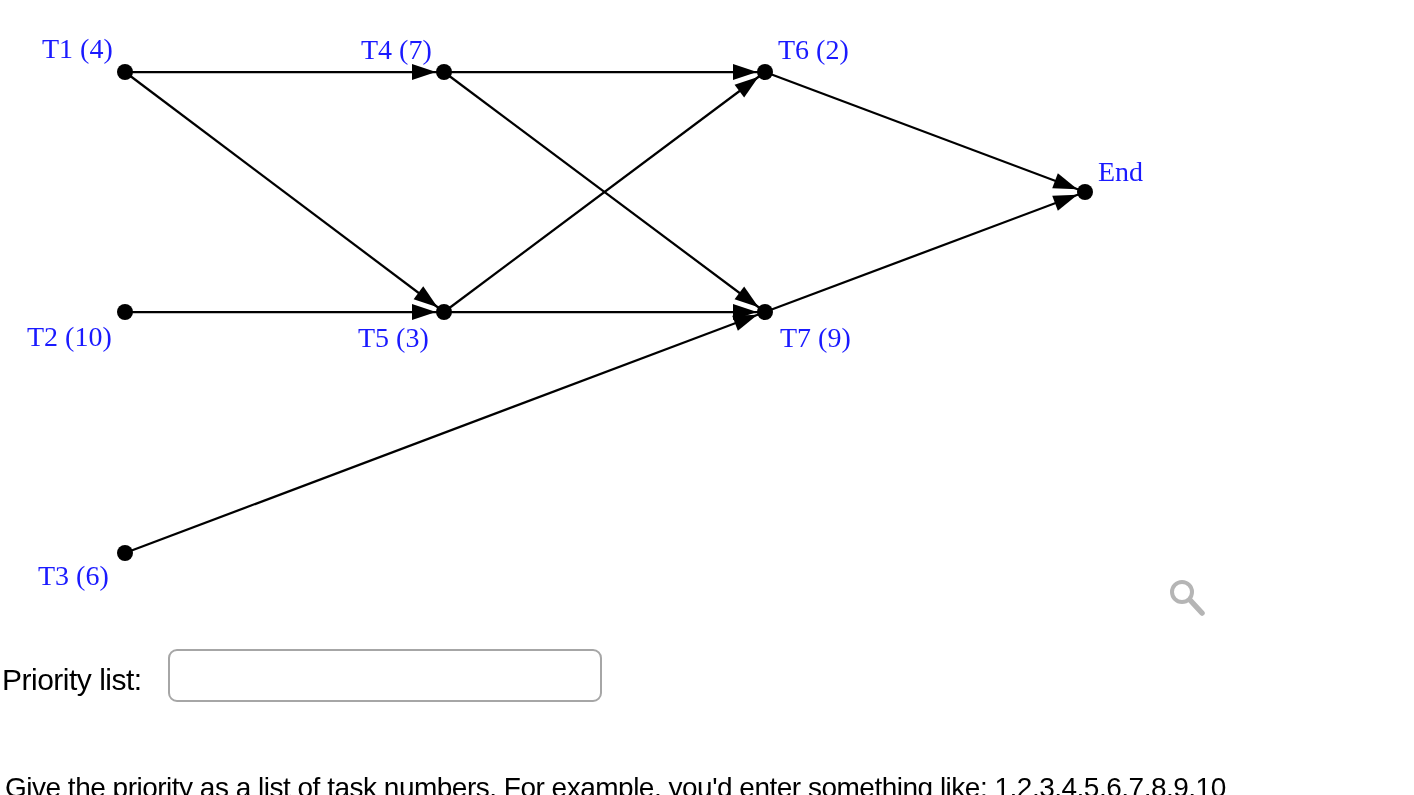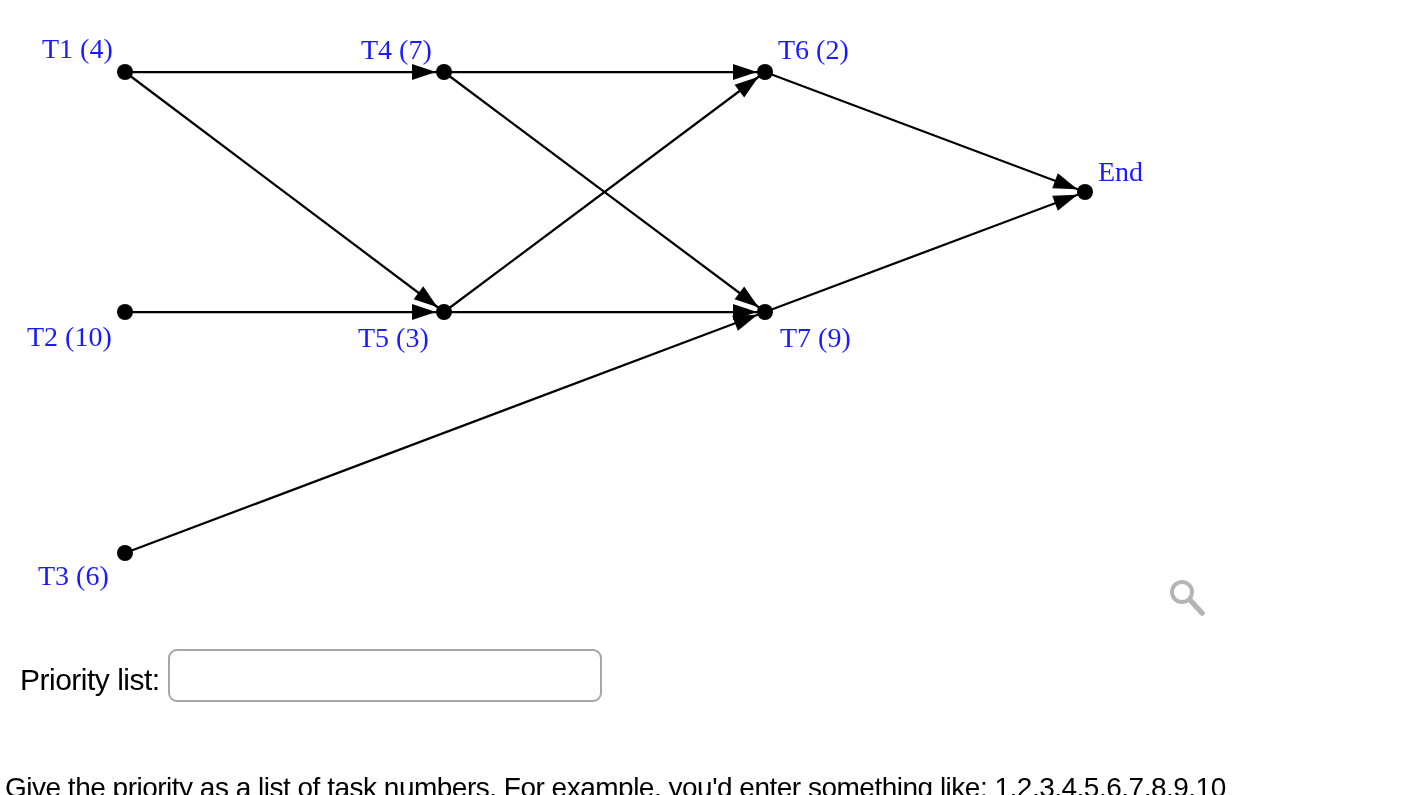--- a/index.html
+++ b/index.html
@@ -7,21 +7,21 @@
     width: 1414px; height: 795px;
     background: #ffffff;
     font-family: "Liberation Sans", sans-serif;
     overflow: hidden;
     position: relative;
   }
   .page { position: relative; width: 1414px; height: 795px; }
   #graph-svg { position: absolute; left: 0; top: 0; }
   .priority-label {
     position: absolute;
-    left: 20px; top: 663px;
+    left: 2px; top: 663px;
     font-size: 30px;
     color: #000000;
     letter-spacing: -0.5px;
     white-space: nowrap;
   }
   .priority-input {
     position: absolute;
     left: 168px; top: 649px;
     width: 434px; height: 53px;
     border: 2px solid #a6a6a6;

